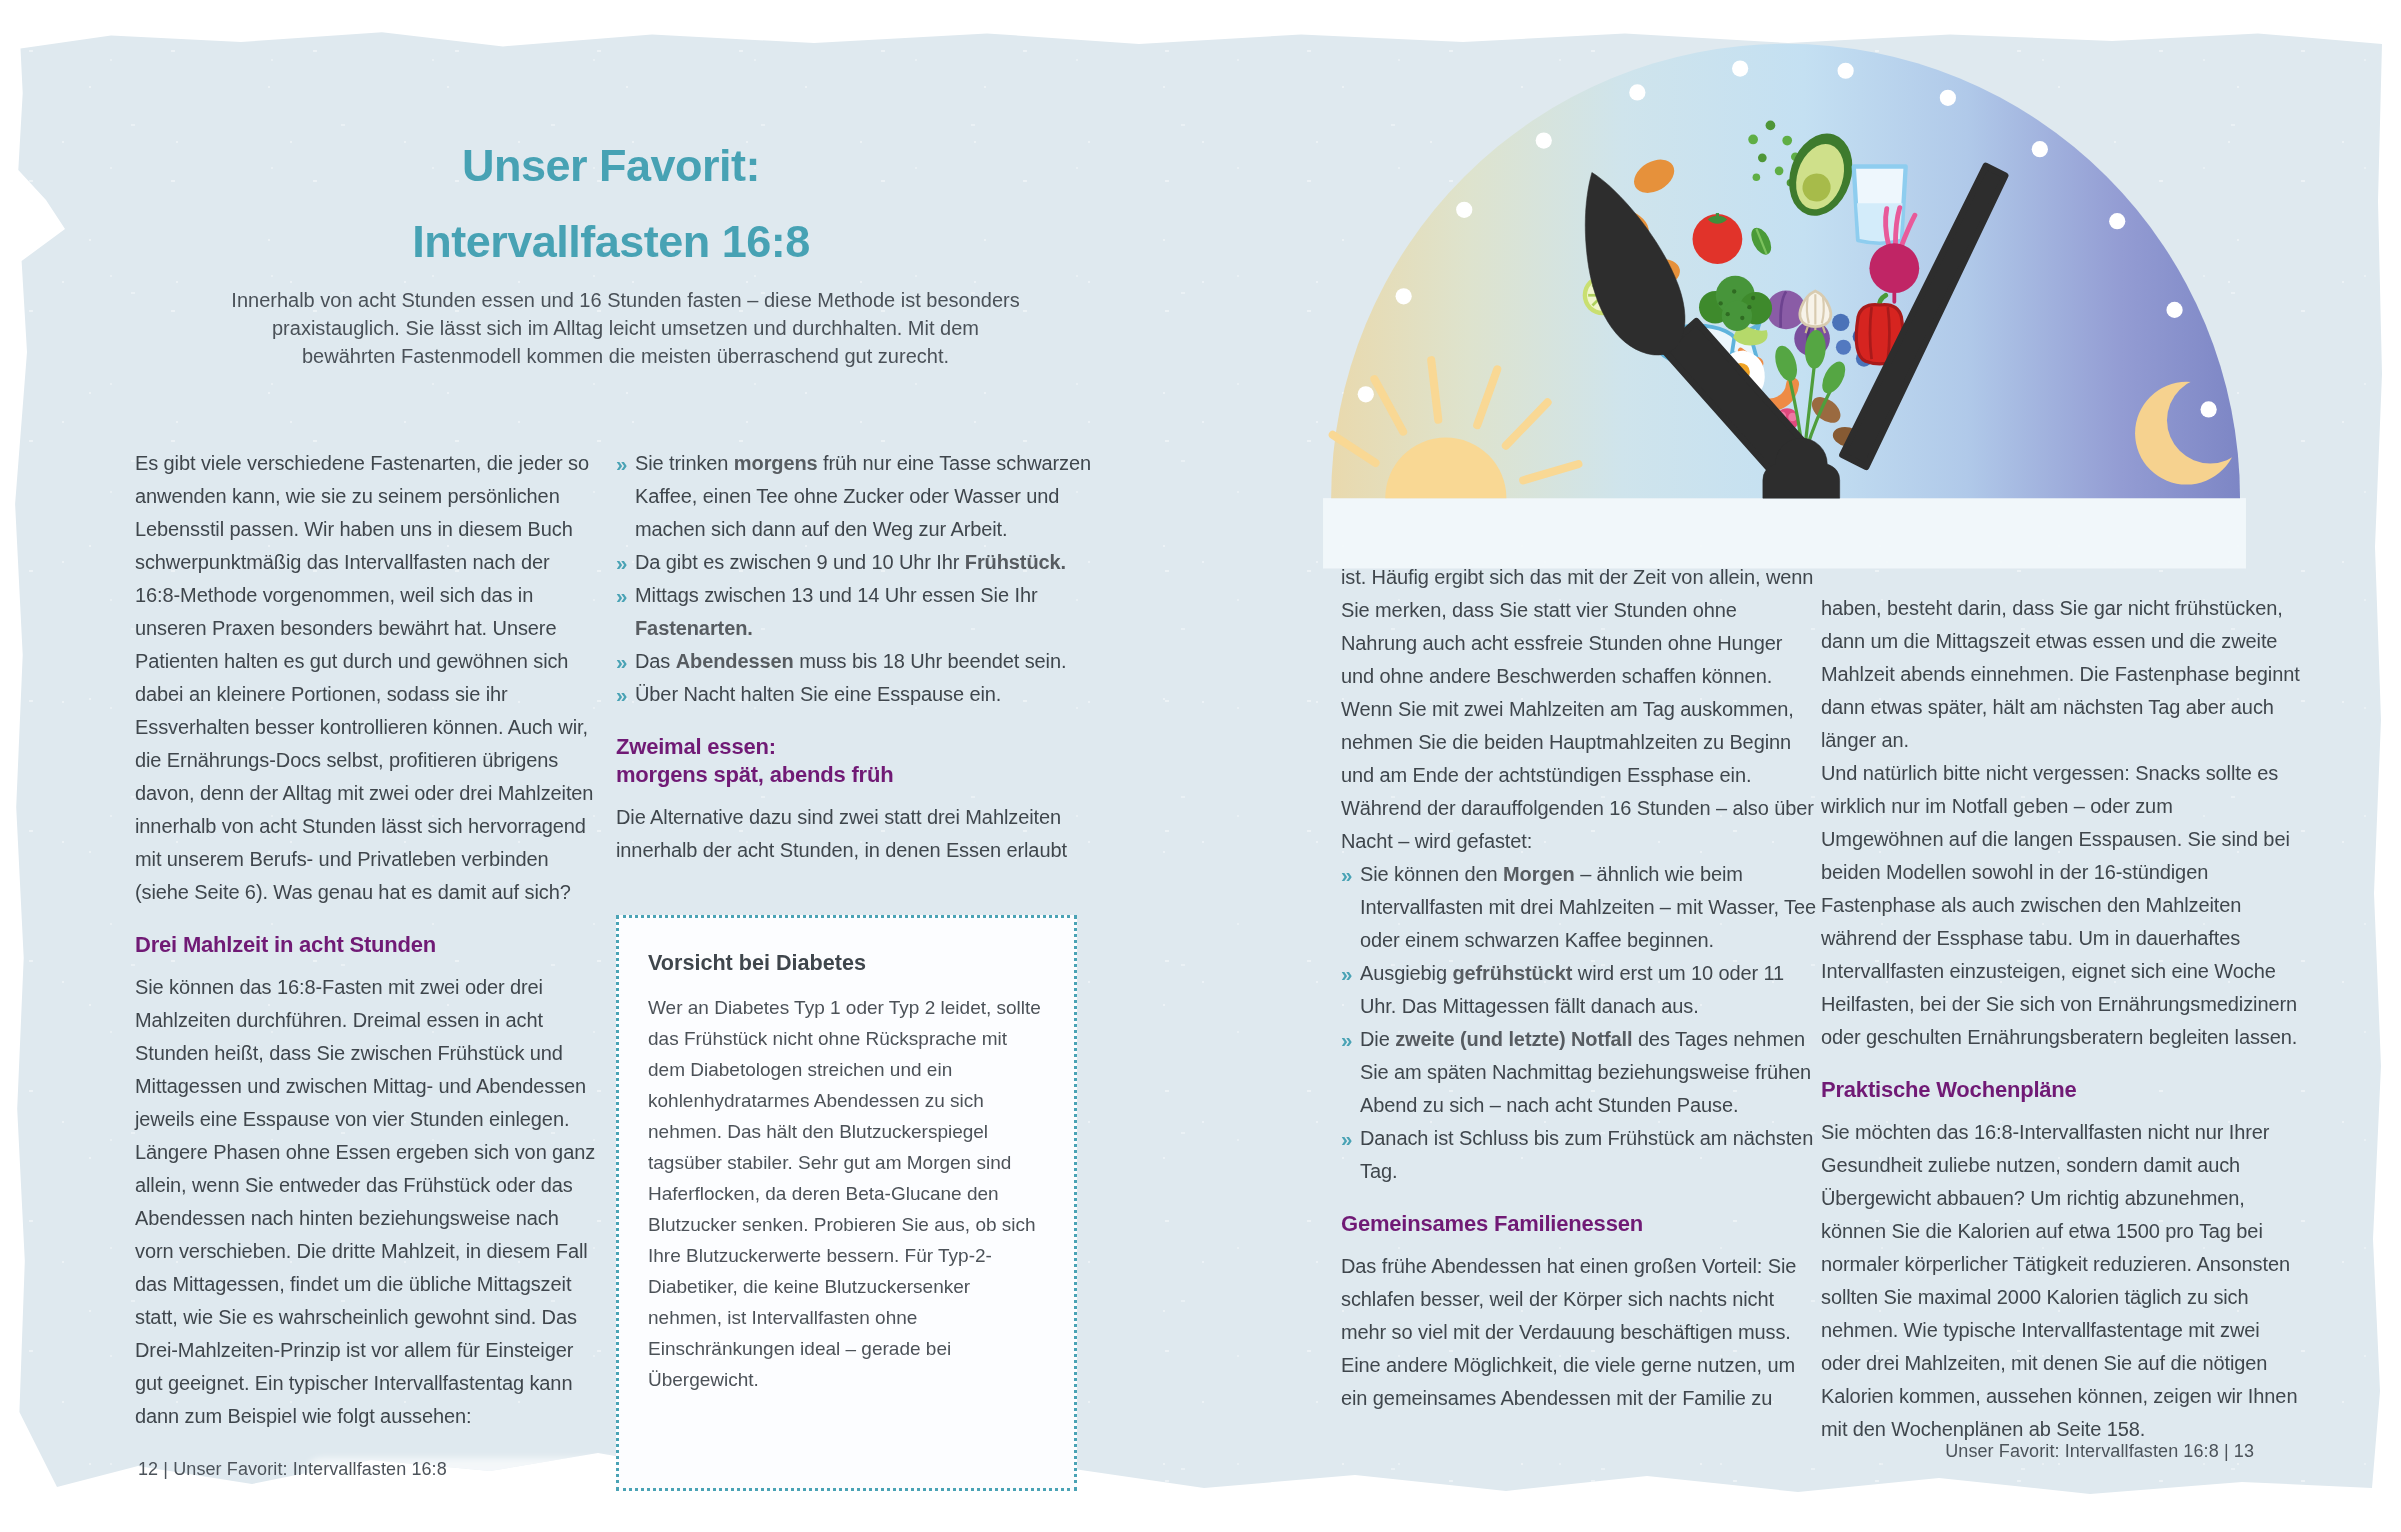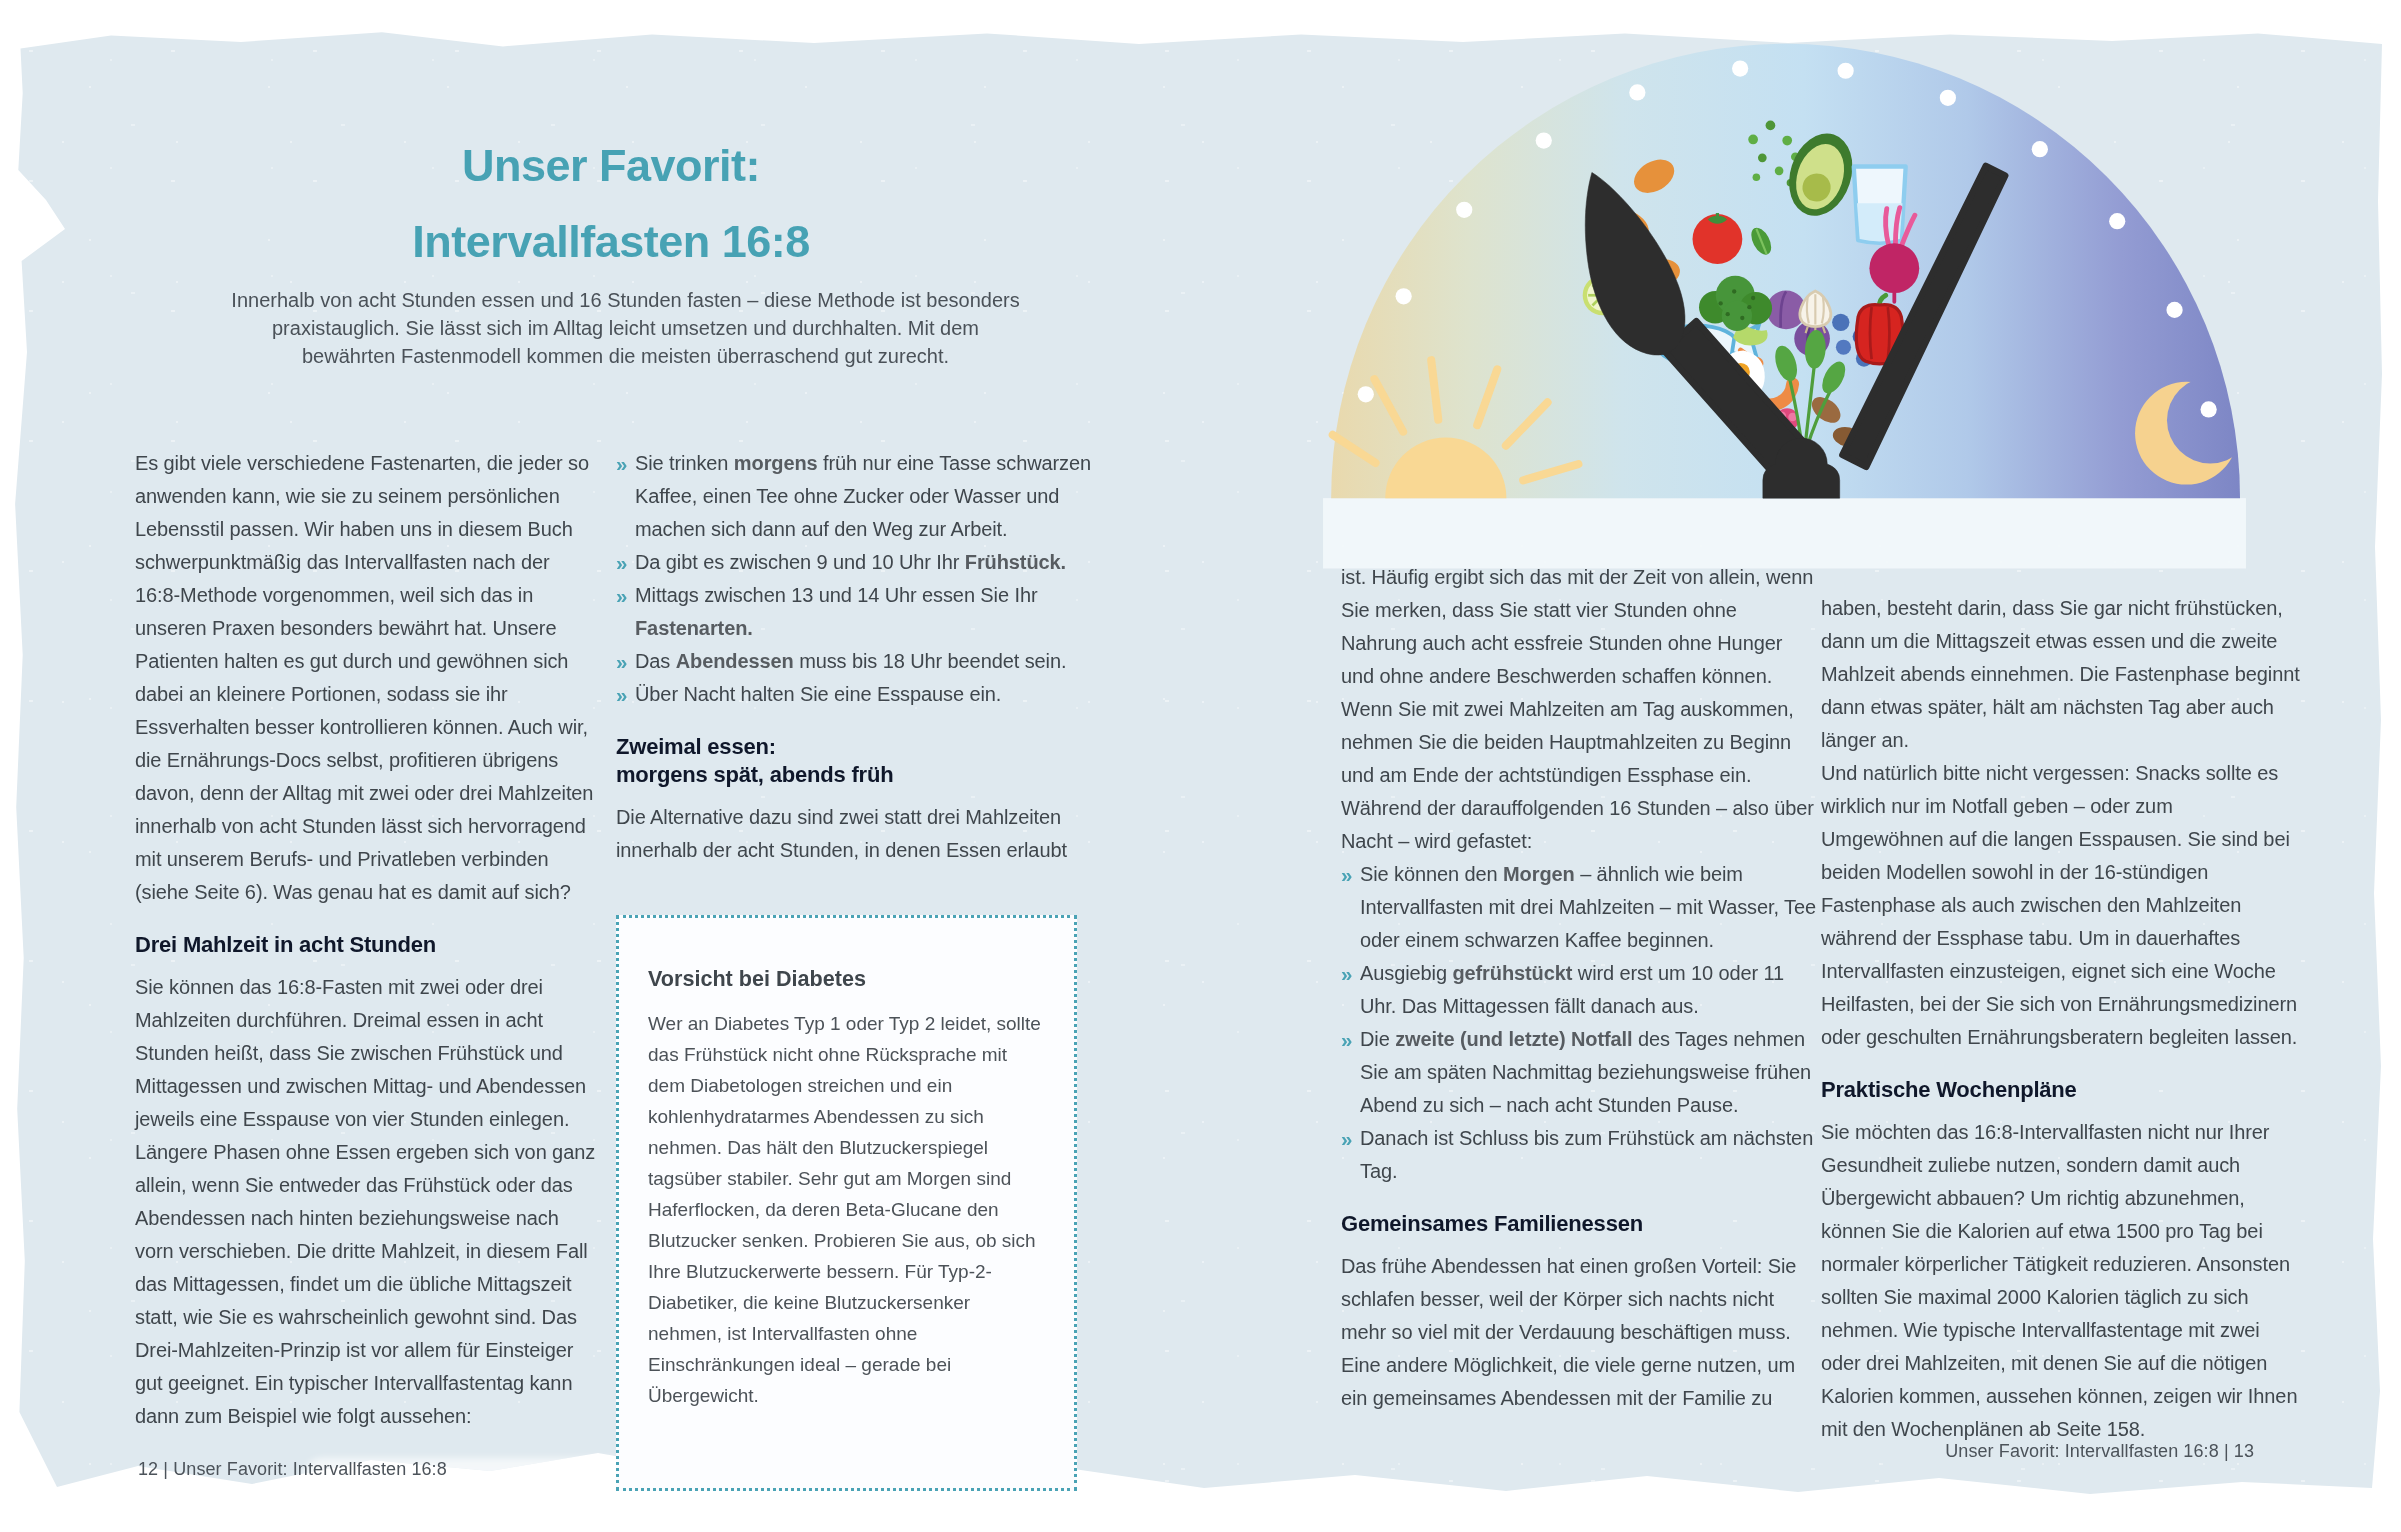--- a/index.html
+++ b/index.html
@@ -36,32 +36,32 @@
   .page-title{
     position:absolute;left:157px;top:128px;width:908px;text-align:center;
     font-size:45px;line-height:76px;font-weight:bold;color:#47a2b4;letter-spacing:-0.5px;
   }
   .intro{
     position:absolute;left:211px;top:286px;width:789px;text-align:center;
     font-size:20px;line-height:28px;color:#4a5158;margin-left:20px;
   }
   .col{position:absolute}
   .col-heading{
-    font-size:22px;line-height:28px;font-weight:bold;color:#0f172a;
+    font-size:22px;line-height:28px;font-weight:bold;color:#701a75;
     margin:21.6px 0 12px;white-space:pre-line;letter-spacing:-0.2px;
   }
   .bullets{list-style:none;margin:0;padding:0}
   .bullets li{display:flex;gap:8.7px}
   .chev{flex:0 0 auto;color:#4aa3b5;font-size:20.5px;font-weight:bold;letter-spacing:-1.1px}
   .btxt{flex:1}
   
   .note-box{
     position:absolute;left:616px;top:915px;width:461px;height:576px;
     box-sizing:border-box;border:3.8px dotted #4aa3b5;background:#fcfdff;
-    padding:48px 29px;
+    padding:32px 29px;
   }
   .note-box h3{margin:0 0 16px;font-size:21.6px;color:#3f464c}
   .note-box .note-body{font-size:19px;line-height:31px;color:#4c5258}
   
   .footer{position:absolute;font-size:18px;color:#4c535a;letter-spacing:0.1px}
   .footer-left{left:138px;top:1459px}
   .footer-right{left:1611px;top:1441px;width:643px;text-align:right}
   
   .illu{position:absolute;left:1323px;top:41px;width:923px;height:541px}
 </style>

